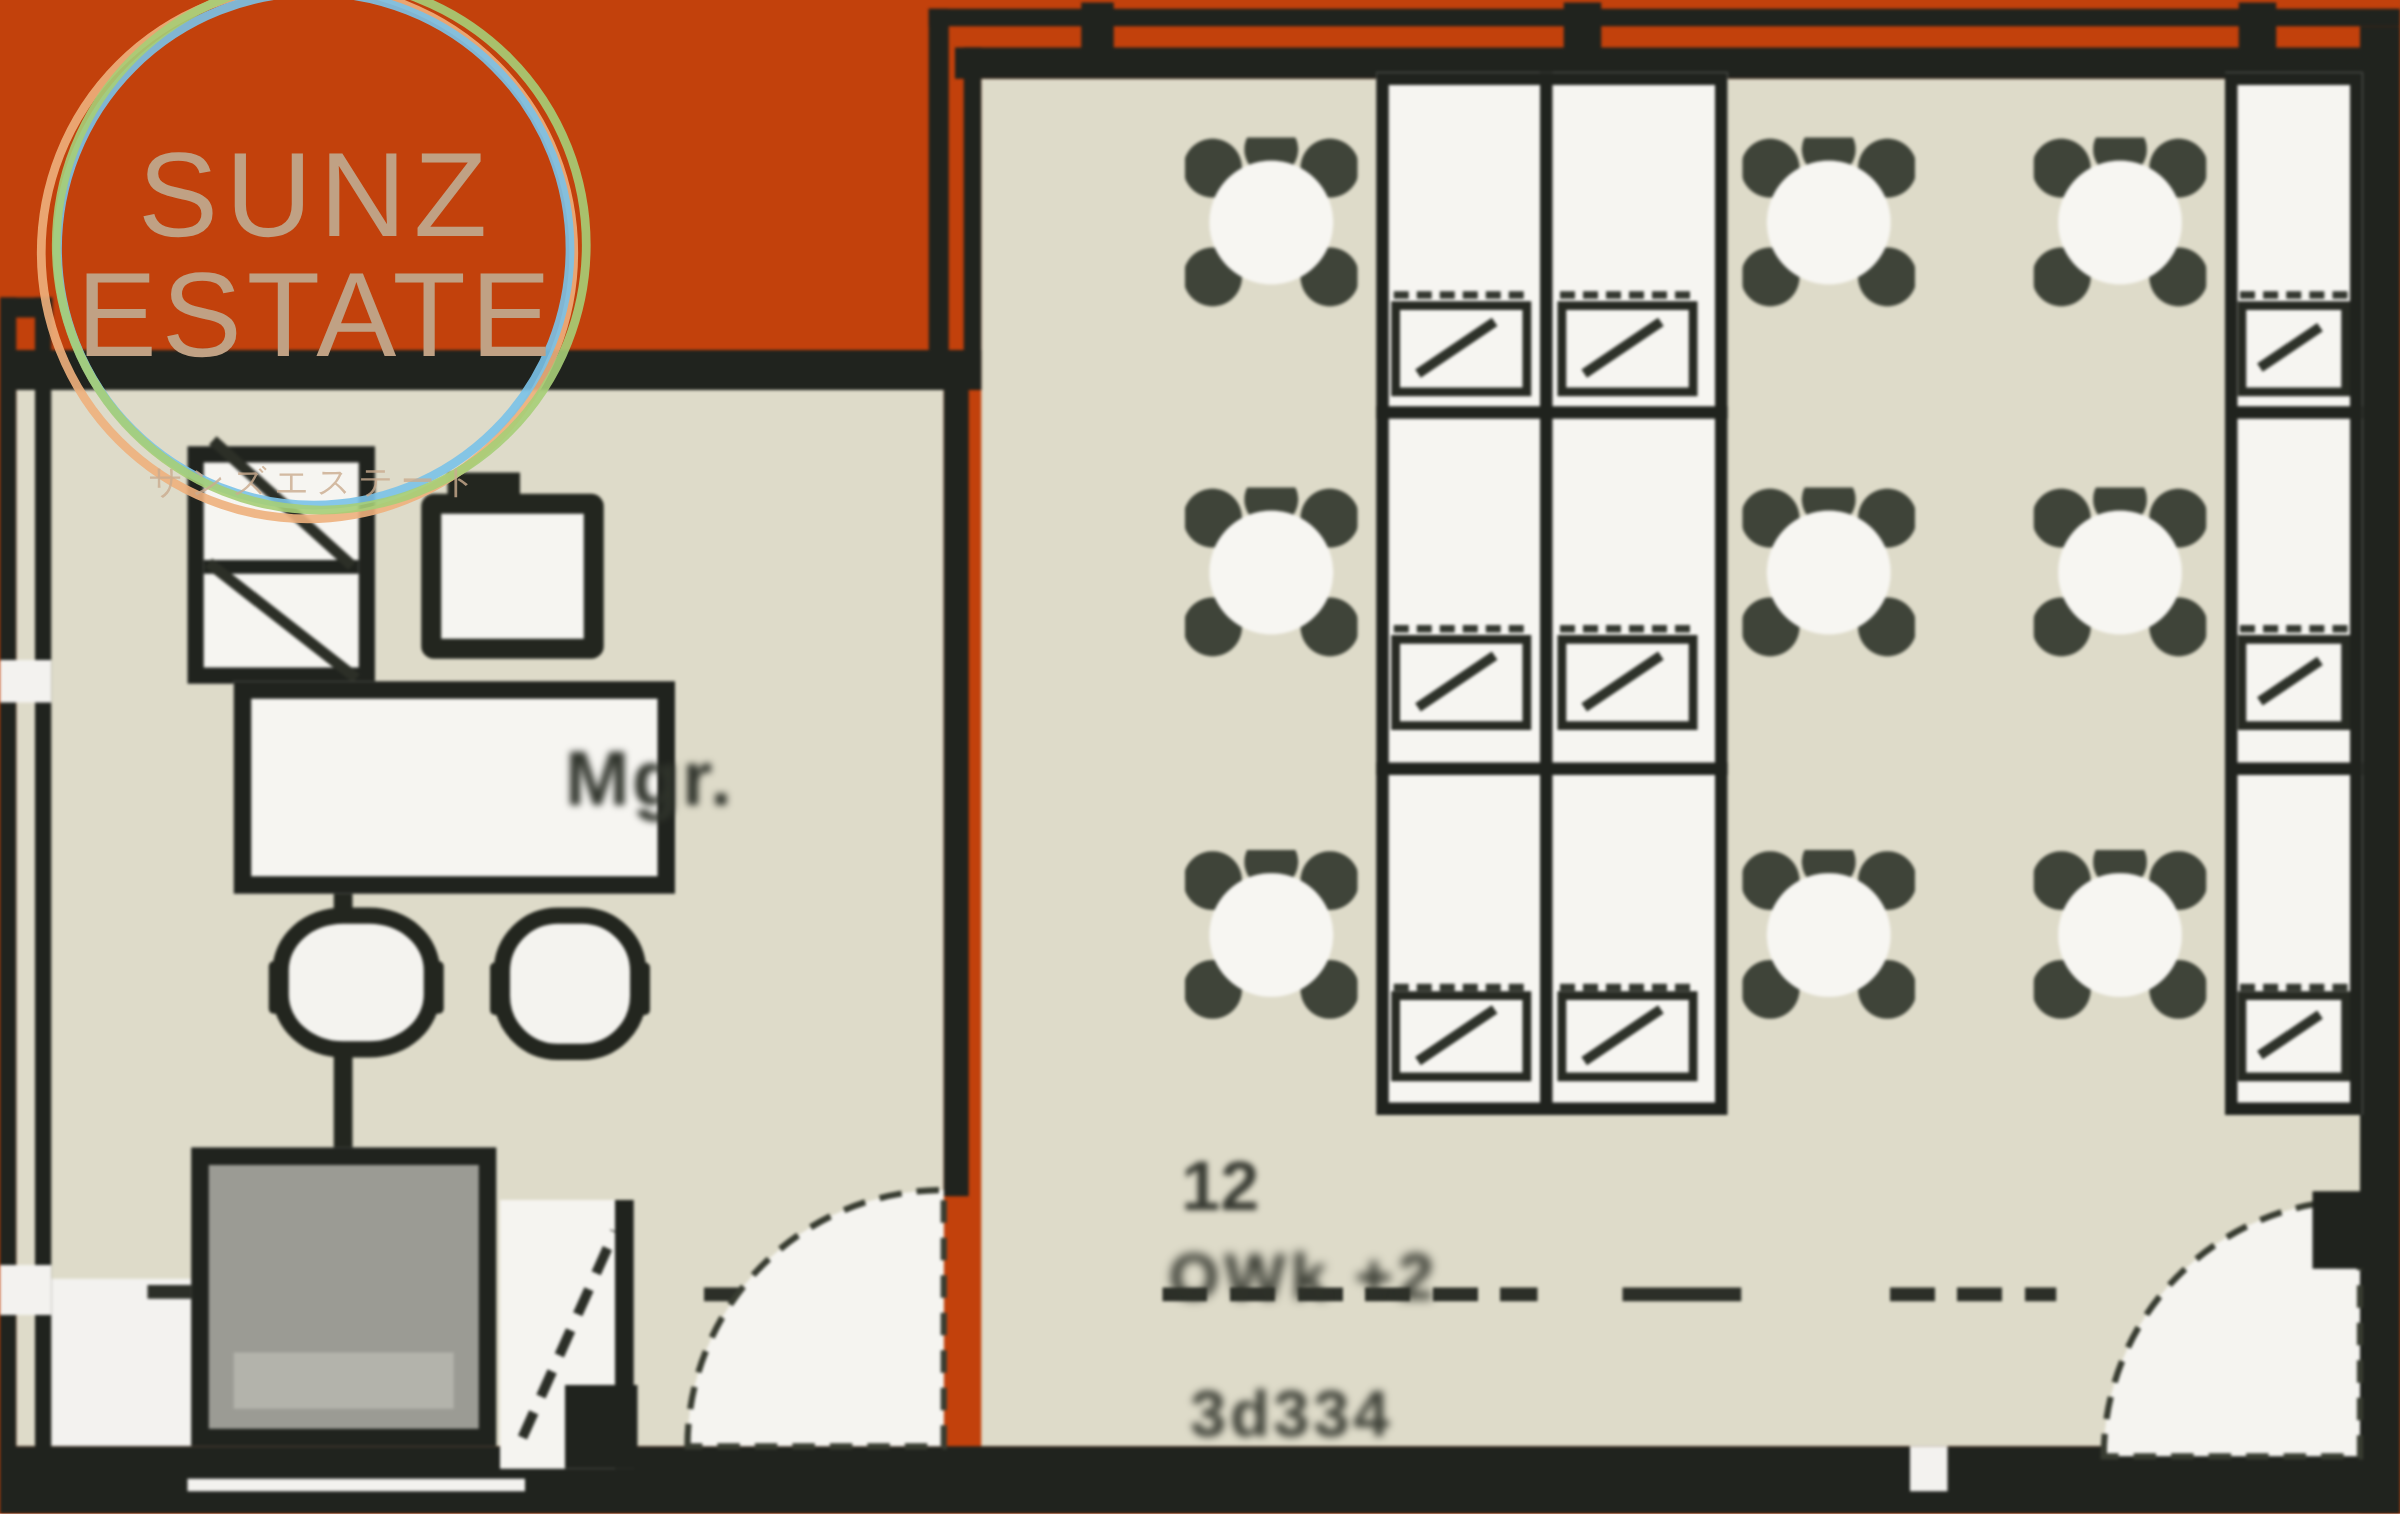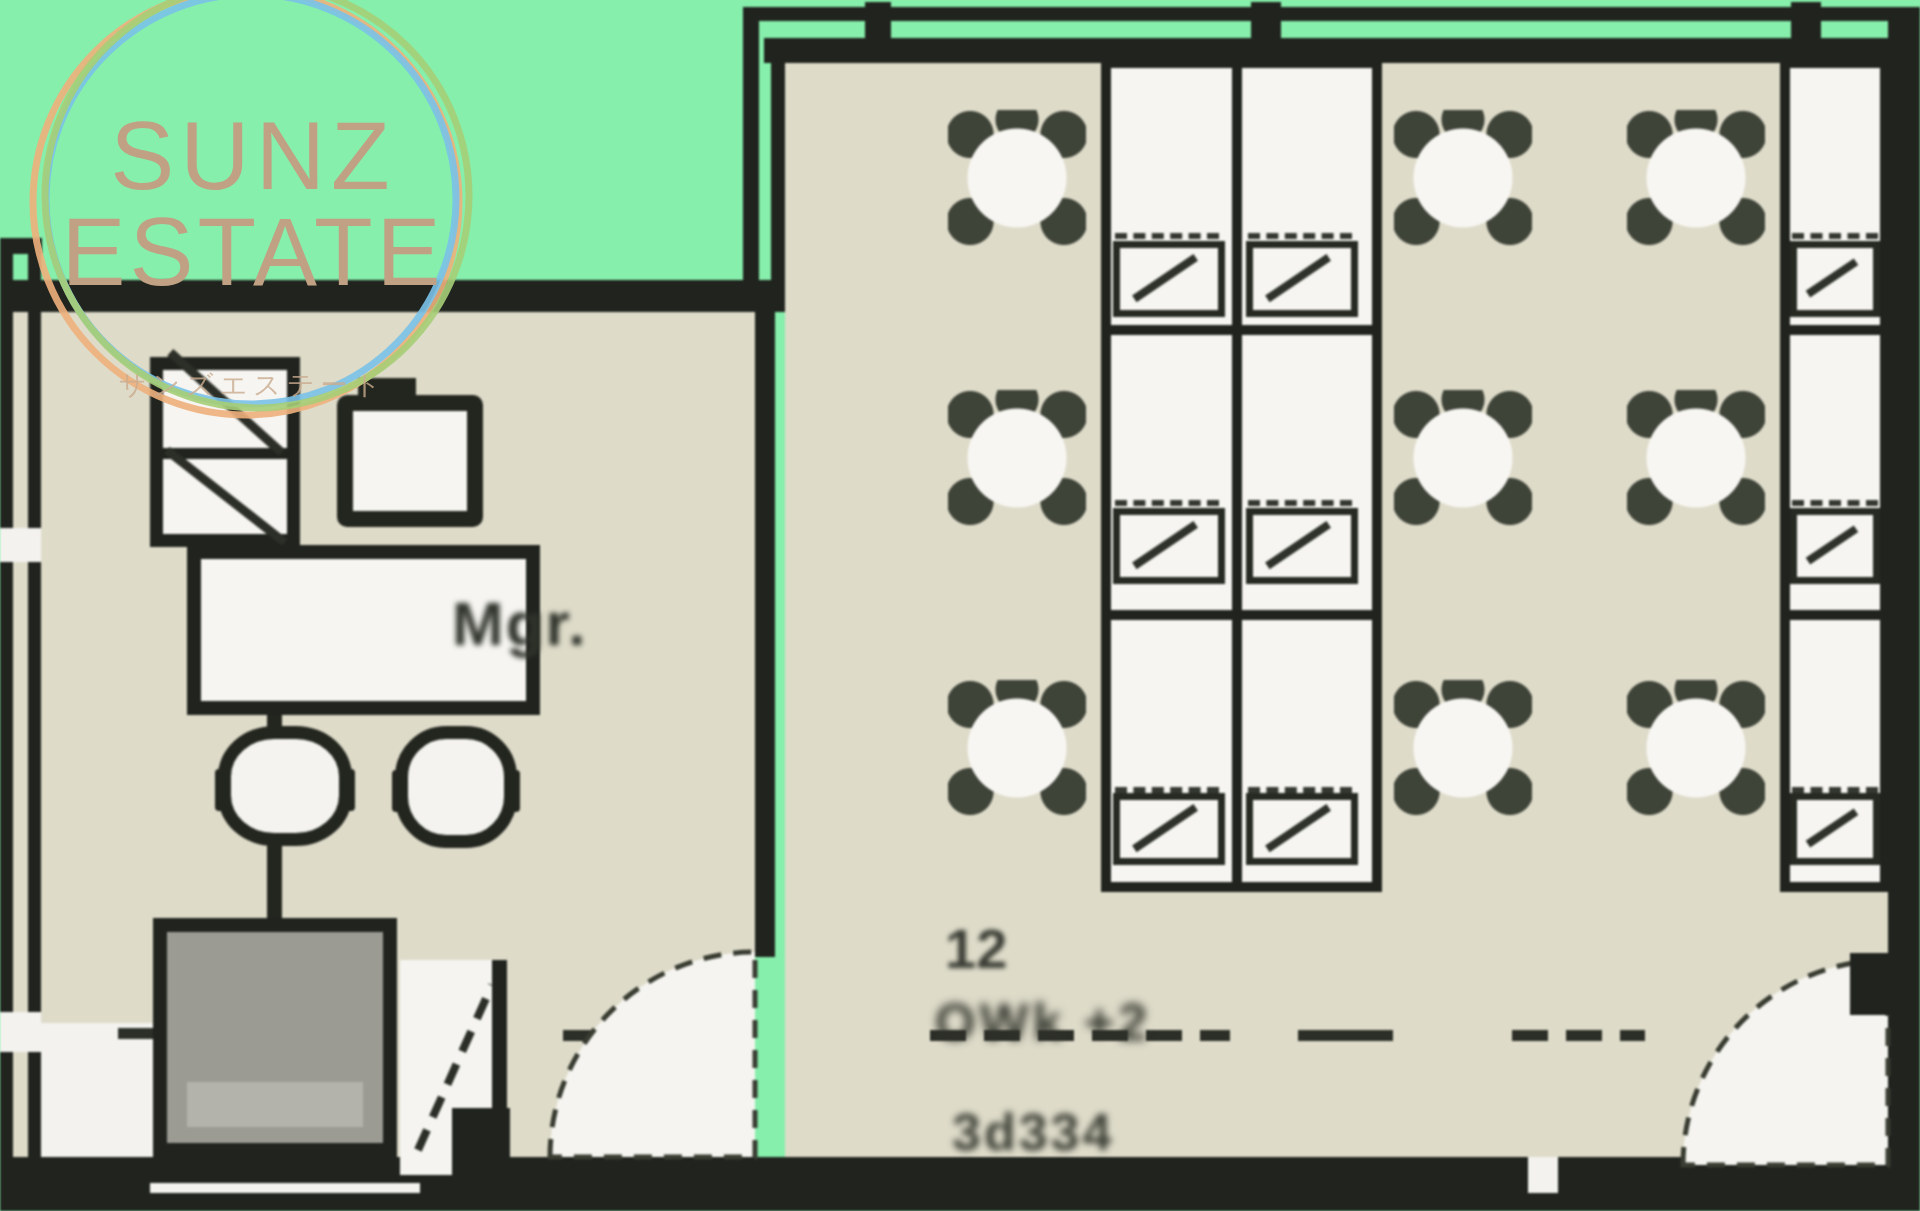--- a/index.html
+++ b/index.html
@@ -1,17 +1,17 @@
 <!DOCTYPE html>
 <html><head>
 <meta charset="utf-8">
 <style>
   html,body{margin:0;padding:0;background:#f3f2ef;}
   #stage{position:relative;width:1920px;height:1211px;overflow:hidden;
-         font-family:"Liberation Sans",sans-serif;background:#86efac;}
+         font-family:"Liberation Sans",sans-serif;background:#c2410c;}
   #plan{position:absolute;inset:0;filter:blur(1.2px);}
   .abs{position:absolute;}
   .wall{background:#20231e;}
   .floor{background:#dedbc9;}
   .white{background:#f3f2ef;}
   .deskwhite{background:#f6f5f1;}
 
   
   .island{background:#f6f5f1;border:10px solid #20231e;box-sizing:border-box;}
   .divline{background:#20231e;}

